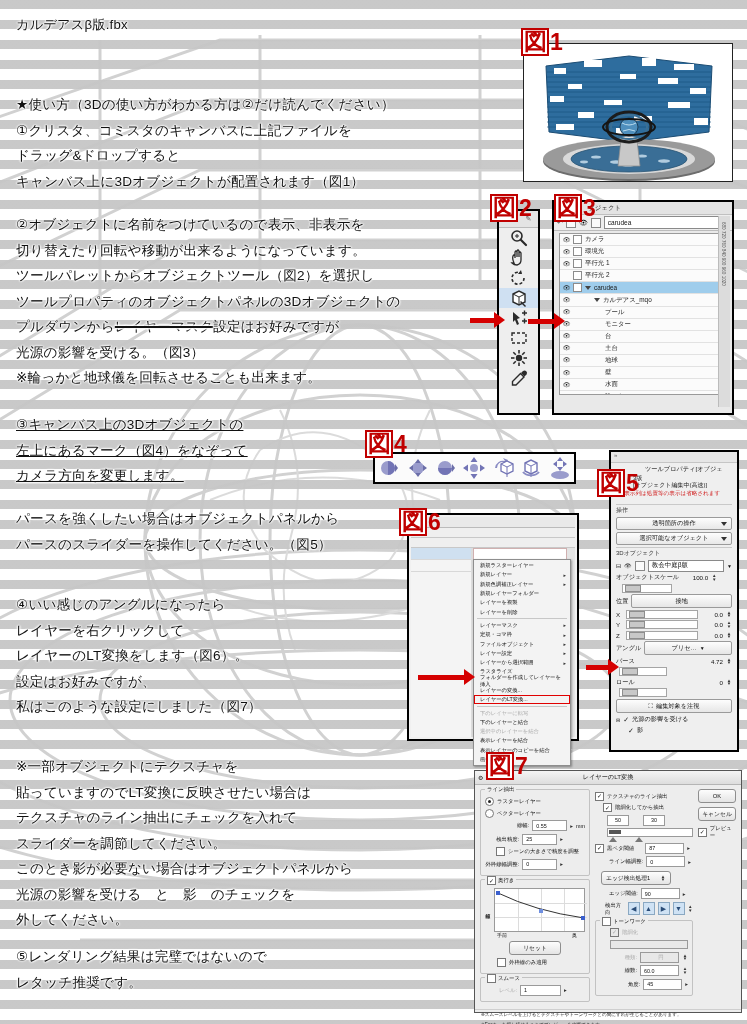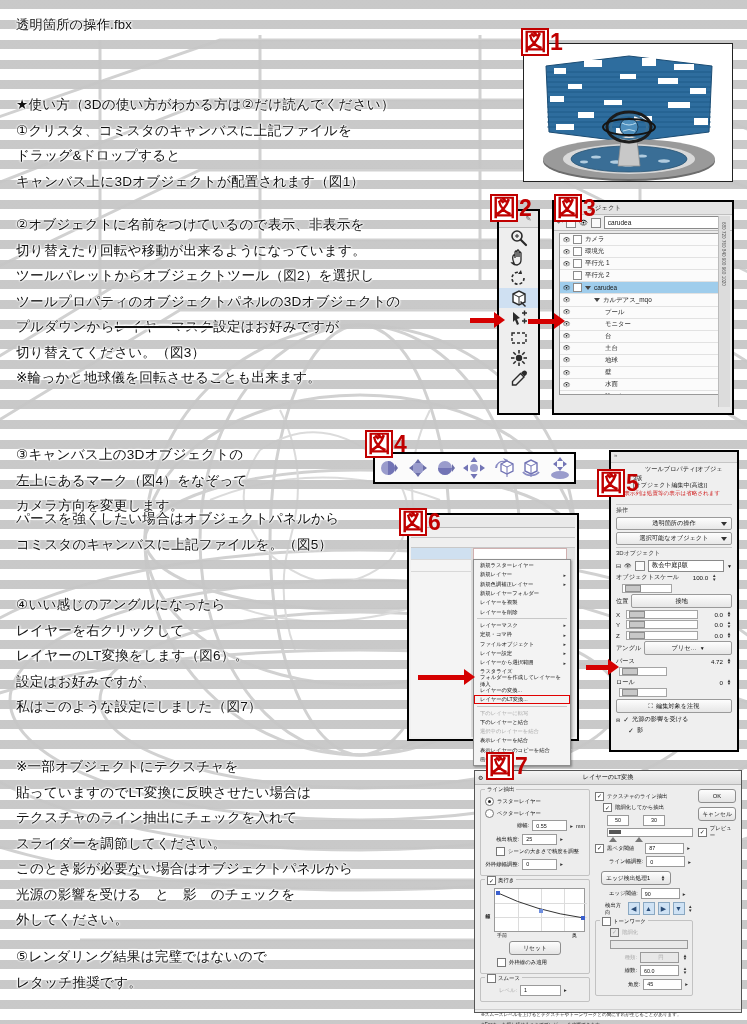--- a/index.html
+++ b/index.html
@@ -22,21 +22,21 @@
   
   .doc-text{
     position:absolute;z-index:5;left:16px;
     font-size:13.6px;line-height:25.5px;color:#111;
     white-space:pre-line;letter-spacing:.2px;
     text-shadow:0 0 2px #fff,0 0 2px #fff,0 0 3px #fff,1px 0 2px #fff,-1px 0 2px #fff;
   }
   #filename{top:12px;font-size:13.2px;}
   #para1{top:92px;}
   #para2{top:212px;}
-  #para3{top:442px;}
+  #para3{top:412px;text-decoration:underline;}
   #para4{top:506px;}
   #para5{top:592px;}
   #para6{top:754px;}
   #para7{top:944px;}
   .strike{text-decoration:line-through;text-decoration-thickness:2px;}
 
   
   .fig-badge{
     position:absolute;z-index:30;display:flex;align-items:center;
     font-weight:bold;color:#c00000;font-size:23px;line-height:1;
@@ -173,39 +173,39 @@
       <path d="M300 470 q60 -40 120 10 q50 45 10 100 q-60 50 -125 -10 q-40 -50 -5 -100"></path>
       <path d="M260 620 q90 40 200 5"></path>
       <path d="M250 520 q110 -45 230 0"></path>
       <path d="M320 430 q30 60 10 130 q-15 55 5 110"></path>
       <path d="M470 430 q-30 60 -10 130 q15 55 -5 110"></path>
     </g>
   </svg>
   <div class="stripes"></div>
 </div>
 
-<div class="doc-text" id="filename">透明箇所の操作.fbx</div>
+<div class="doc-text" id="filename">カルデアスβ版.fbx</div>
 <div class="doc-text" id="para1">★使い方（3Dの使い方がわかる方は②だけ読んでください）
 ①クリスタ、コミスタのキャンバスに上記ファイルを
 ドラッグ&amp;ドロップすると
 キャンバス上に3Dオブジェクトが配置されます（図1）</div>
 
 <div class="doc-text" id="para2"><span>②オブジェクトに名前をつけているので表示、非表示を
 切り替えたり回転や移動が出来るようになっています。
 ツールパレットからオブジェクトツール（図2）を選択し
 ツールプロパティのオブジェクトパネルの3Dオブジェクトの
 プルダウンから</span><span class="strike">レイヤーマスク</span><span>設定はお好みですが</span>
-<span>切り替えてください。（図3）
+<span>光源の影響を受ける。（図3）
 ※輪っかと地球儀を回転させることも出来ます。</span></div>
 
 <div class="doc-text" id="para3">③キャンバス上の3Dオブジェクトの
 左上にあるマーク（図4）をなぞって
 カメラ方向を変更します。</div>
 <div class="doc-text" id="para4">パースを強くしたい場合はオブジェクトパネルから
-コミスタのキャンバスに上記ファイルを。（図5）</div>
+パースのスライダーを操作してください。（図5）</div>
 <div class="doc-text" id="para5">④いい感じのアングルになったら
 レイヤーを右クリックして
 レイヤーのLT変換をします（図6）。
 設定はお好みですが、
 私はこのような設定にしました（図7）</div>
 <div class="doc-text" id="para6">※一部オブジェクトにテクスチャを
 貼っていますのでLT変換に反映させたい場合は
 テクスチャのライン抽出にチェックを入れて
 スライダーを調節してください。
 このとき影が必要ない場合はオブジェクトパネルから

